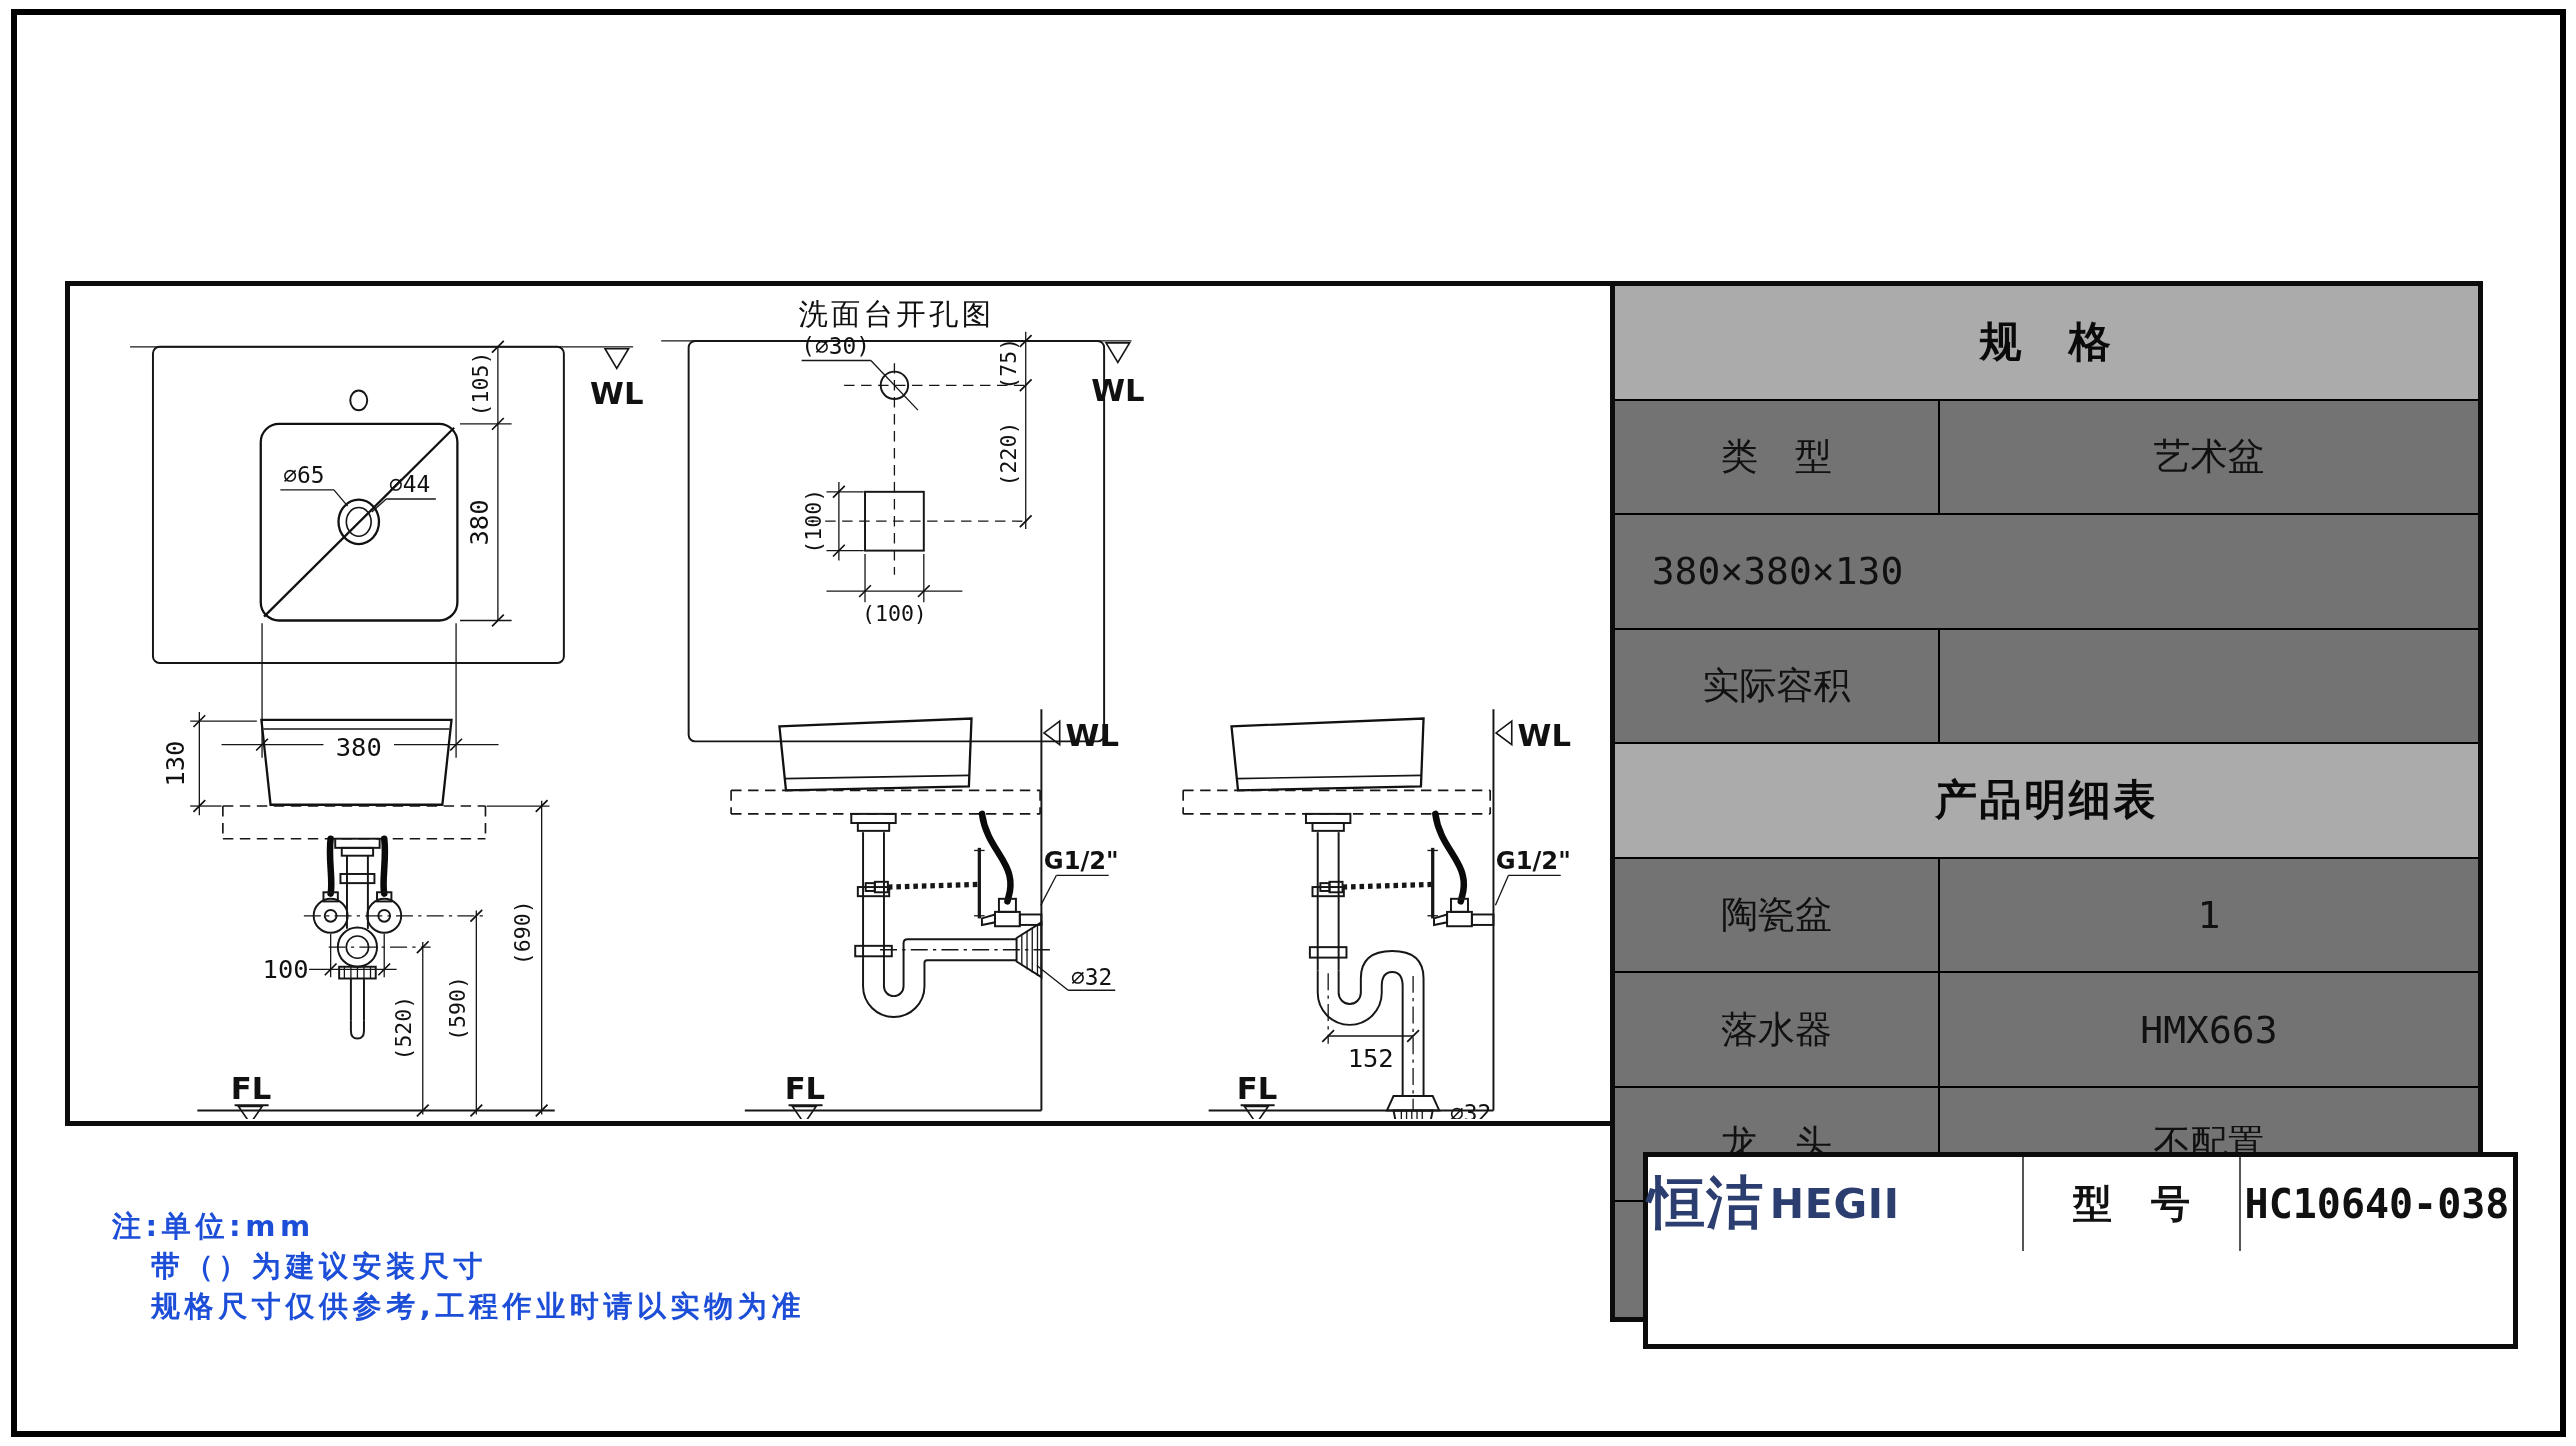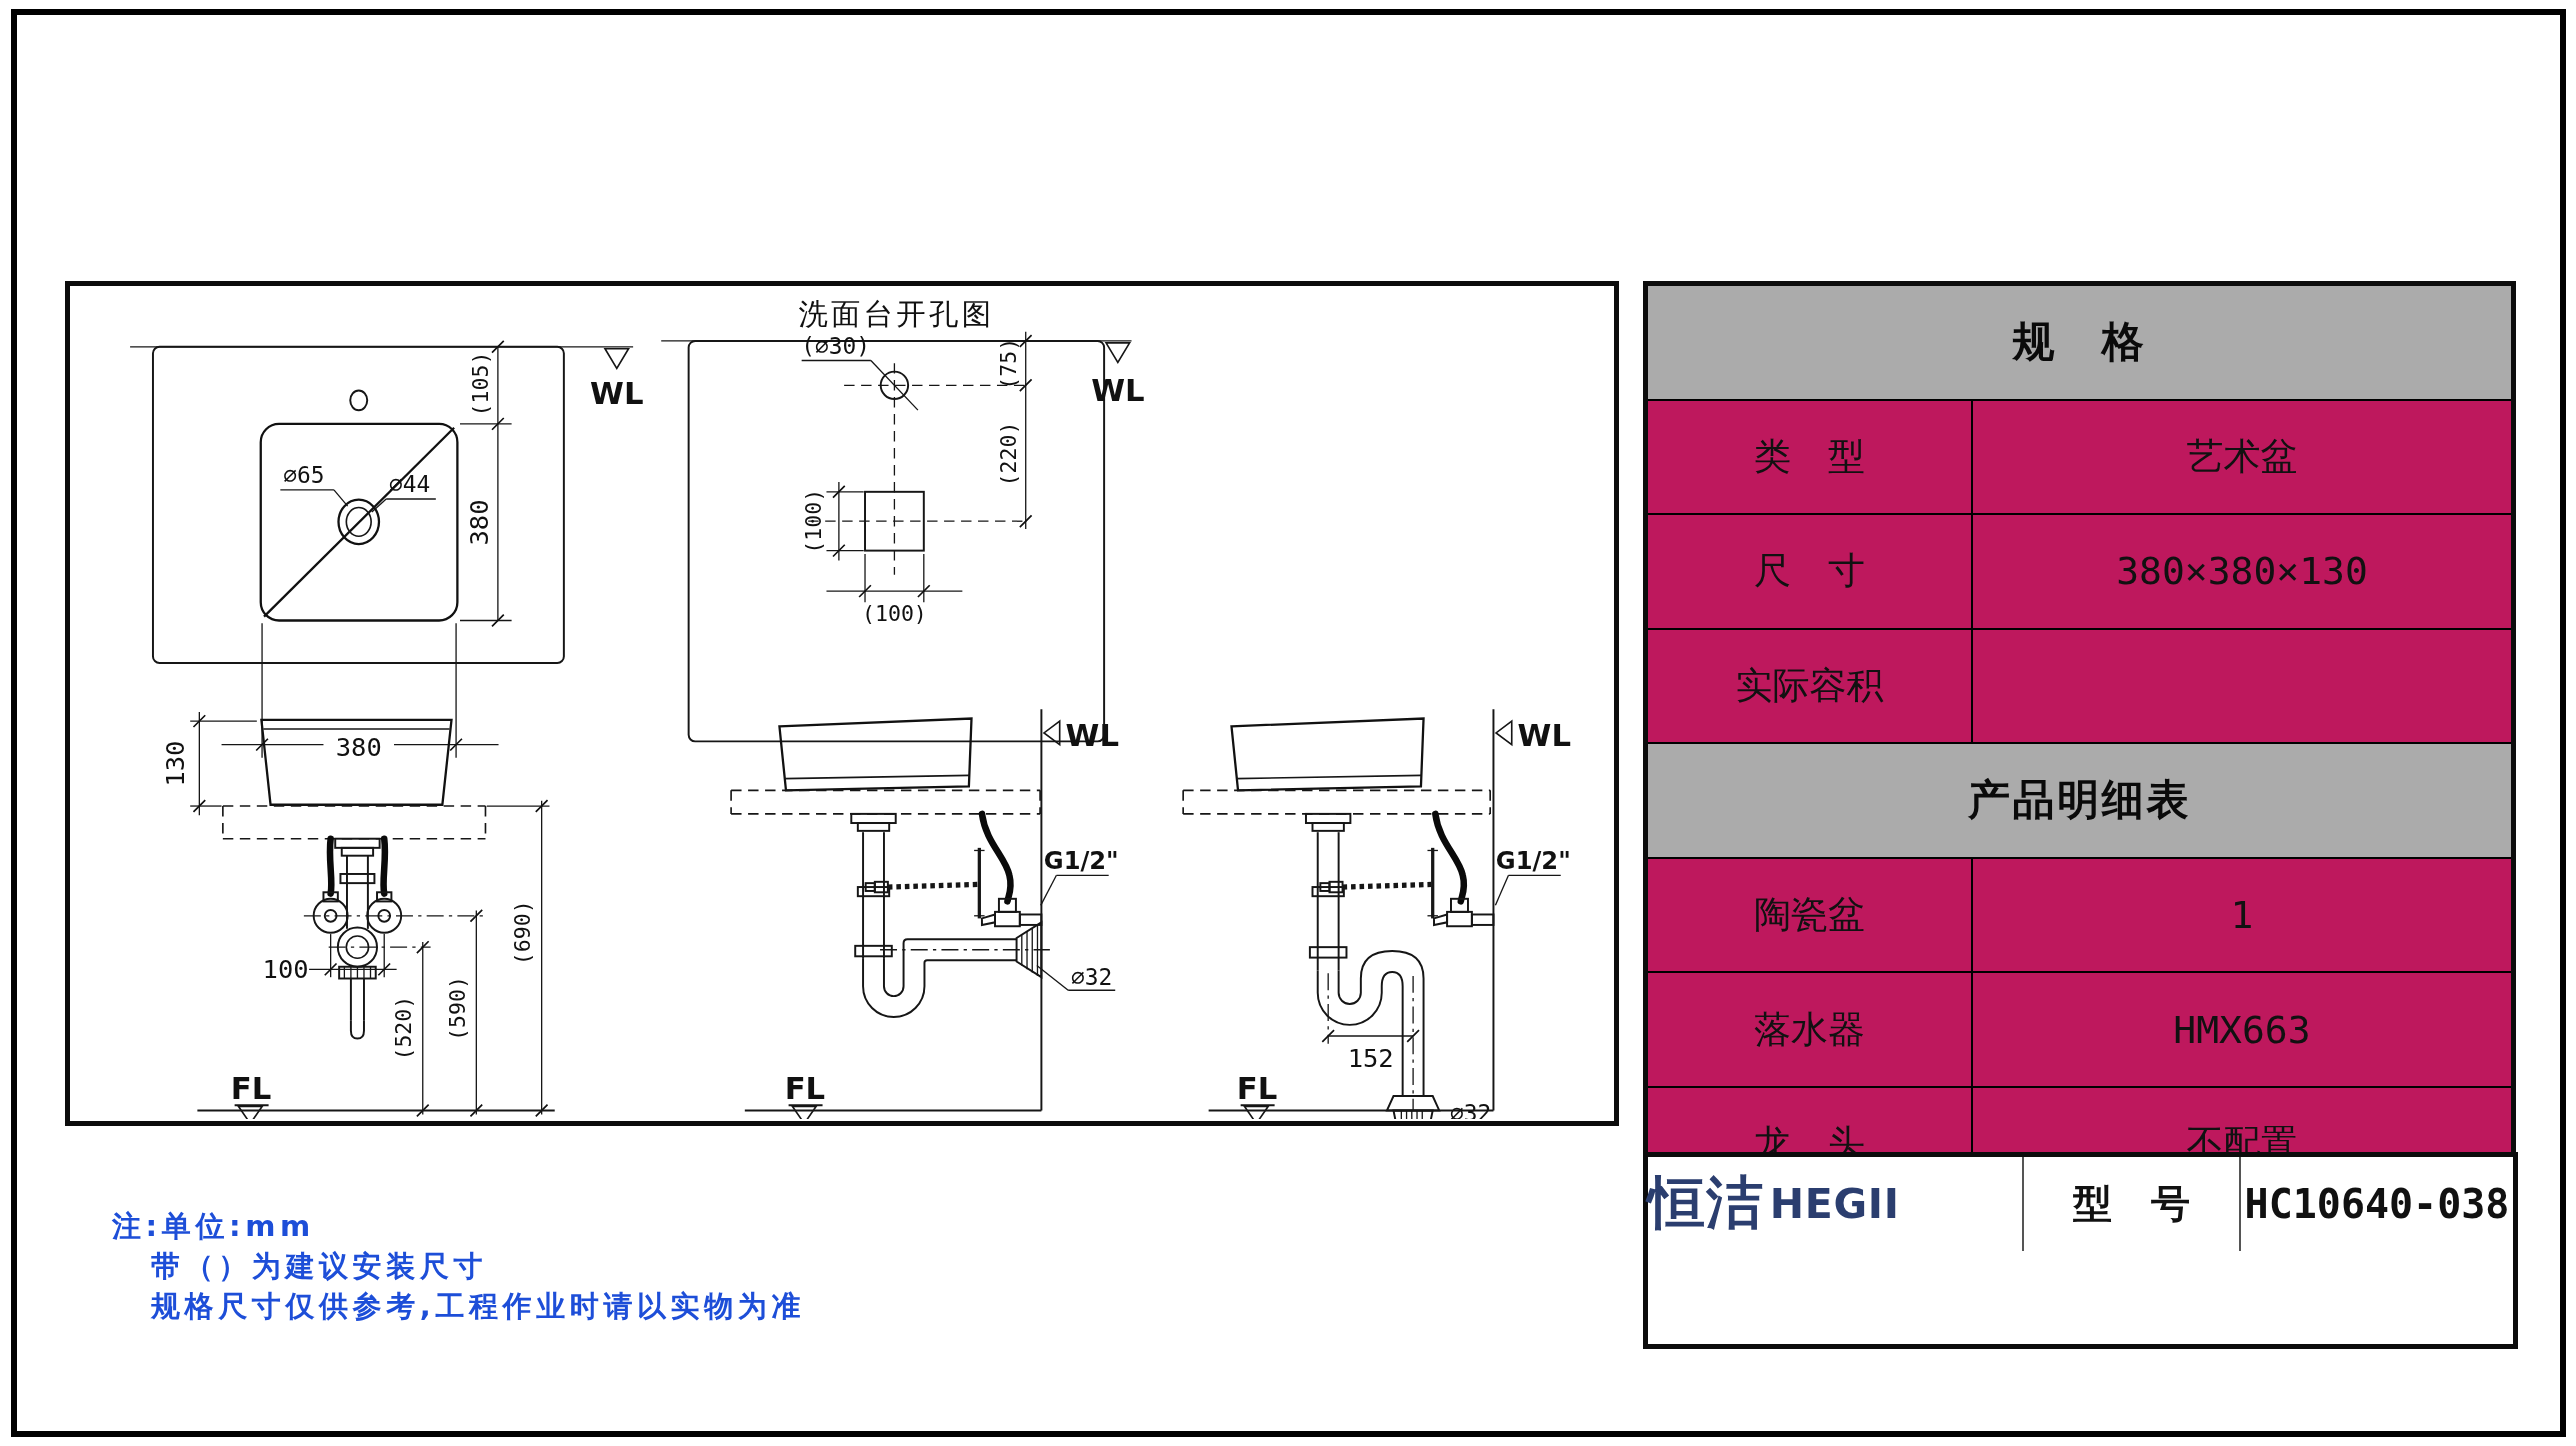--- a/index.html
+++ b/index.html
@@ -25,22 +25,22 @@
   .tdimp{font:33px "DejaVu Sans Mono",monospace}
   .tmark{font:700 47px "DejaVu Sans",sans-serif}
   .tlbl{font:35px "DejaVu Sans Mono",monospace}
   .tg{font:600 37px "DejaVu Sans",sans-serif}
   .ttitle{font:45px "DejaVu Sans",sans-serif;letter-spacing:5px}
   
   .notes{position:absolute;left:112px;top:1206px;font-size:29px;line-height:40px;
         letter-spacing:4.6px;font-weight:700;color:#1d4ed8;}
   .notes .indent{padding-left:39px;}
   
-  .spec-table{position:absolute;left:1643px;top:281px;width:873px;height:1041px;
-        border:5.2px solid #0c0c0c;box-sizing:border-box;background:#be185d;
+  .spec-table{position:absolute;left:1610px;top:281px;width:873px;height:1041px;
+        border:5.2px solid #0c0c0c;box-sizing:border-box;background:#737373;
         display:grid;grid-template-rows:repeat(9,1fr);}
   .st-header{background:#ababab;border-bottom:2px solid #000;display:flex;
         align-items:center;justify-content:center;font-size:42px;font-weight:600;
         letter-spacing:2.6px;color:#0a0a0a;}
   .strow{display:grid;grid-template-columns:325px 1fr;border-bottom:2px solid #000;}
   .strow:last-child{border-bottom:none;}
   .st-label{border-right:2px solid #000;display:flex;align-items:center;justify-content:center;
         font-size:37px;font-weight:500;}
   .st-value{display:flex;align-items:center;justify-content:center;font-size:37px;font-weight:500;}
   .st-value.num{font-family:"DejaVu Sans Mono",monospace;font-size:38px;font-weight:400;}
@@ -295,21 +295,20 @@
     <div class="indent">规格尺寸仅供参考,工程作业时请以实物为准</div>
   </div>
 
   <div class="spec-table">
     <div class="st-header">规　格</div>
     <div class="strow">
       <div class="st-label">类　型</div>
       <div class="st-value">艺术盆</div>
     </div>
     <div class="strow">
-      <div class="st-label">尺　寸</div>
       <div class="st-value num">380×380×130</div>
     </div>
     <div class="strow">
       <div class="st-label">实际容积</div>
       <div class="st-value"></div>
     </div>
     <div class="st-header">产品明细表</div>
     <div class="strow">
       <div class="st-label">陶瓷盆</div>
       <div class="st-value num">1</div>

